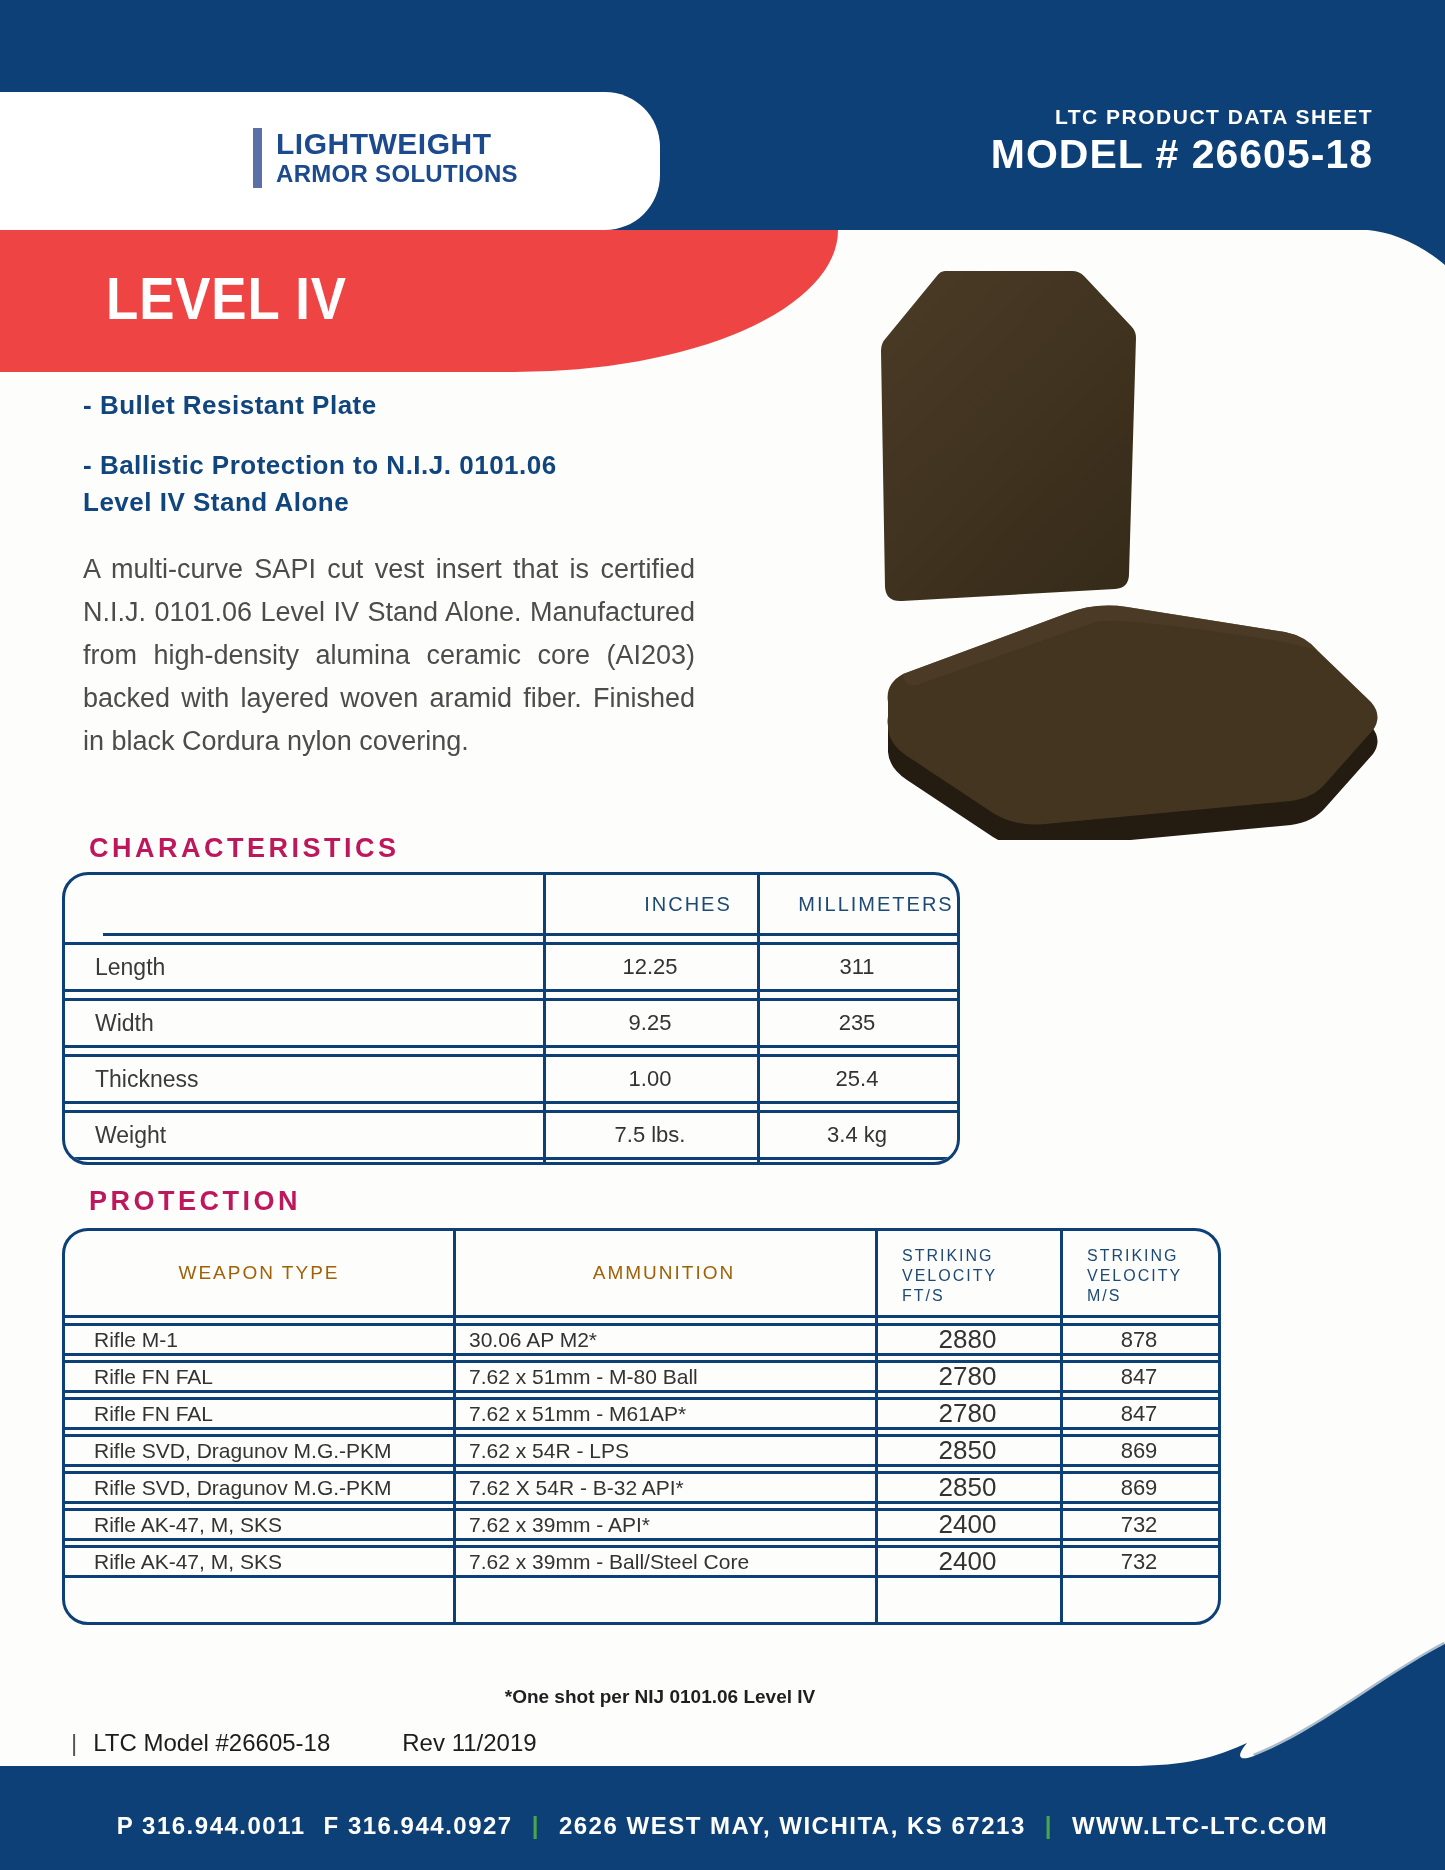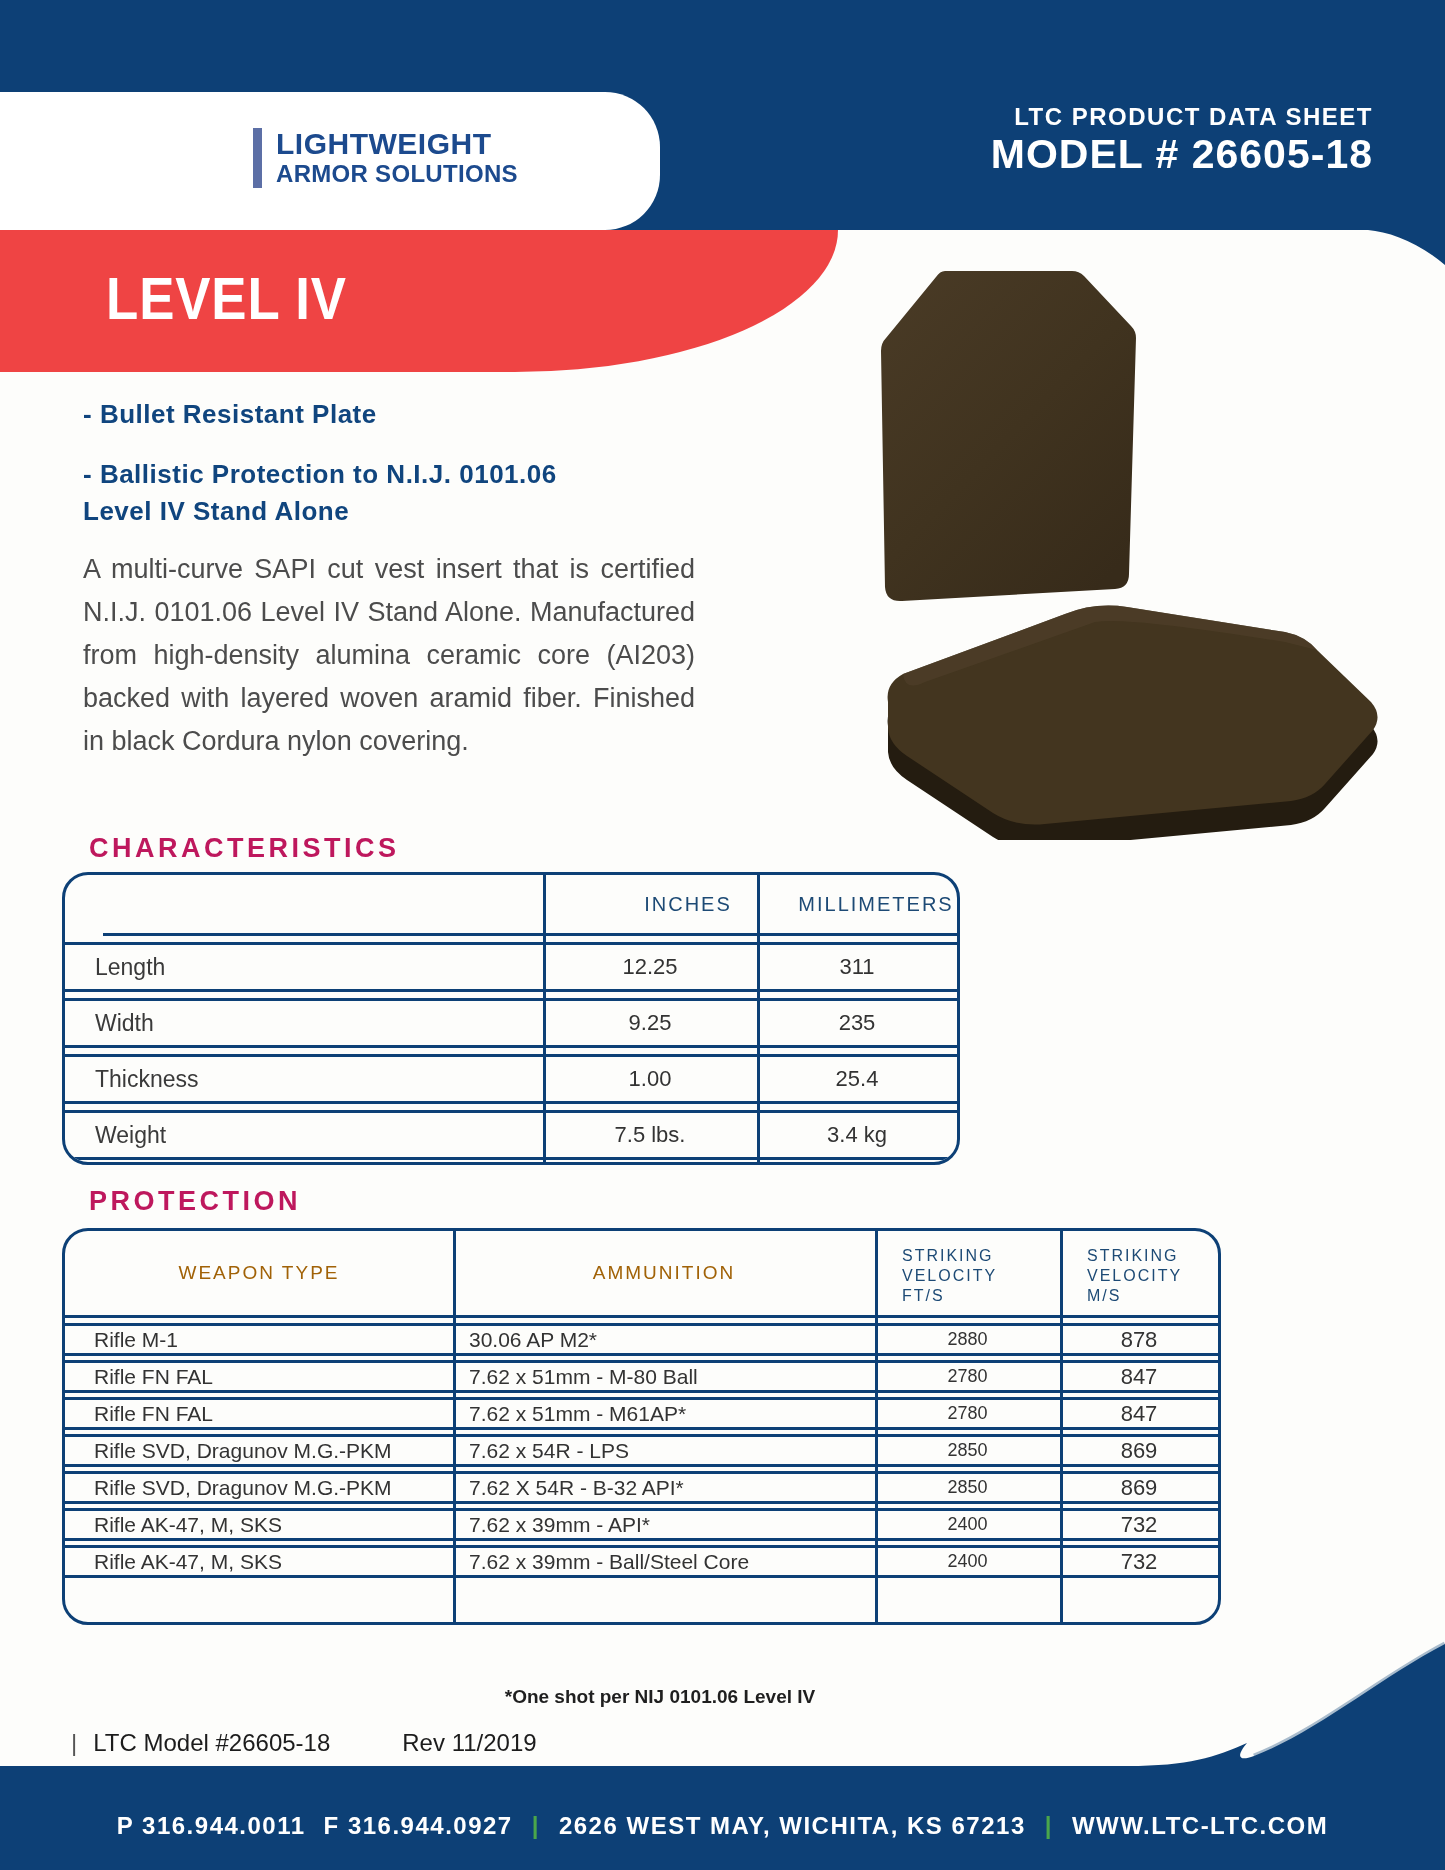--- a/index.html
+++ b/index.html
@@ -14,34 +14,34 @@
   .band-dip { position:absolute; left:1368px; top:229px; width:77px; height:36px; }
   .logo-box {
     position:absolute; left:0; top:92px; width:660px; height:138px;
     background:#ffffff; border-radius:0 55px 55px 0;
   }
   .logo-wrap { position:absolute; left:253px; top:36px; display:flex; align-items:stretch; }
   .logo-bar { width:9px; background:#5c6fa6; margin-right:14px; }
   .logo-line1 { font-size:30px; font-weight:bold; color:#1c4a8e; letter-spacing:0.5px; line-height:32px; }
   .logo-line2 { font-size:24px; font-weight:bold; color:#1c4a8e; letter-spacing:0.3px; line-height:28px; }
   .header-right { position:absolute; top:102px; right:72px; text-align:right; color:#ffffff; }
-  .header-right .l1 { font-size:24px; font-weight:bold; letter-spacing:1.5px; line-height:30px; }
+  .header-right .l1 { font-size:21px; font-weight:bold; letter-spacing:1.5px; line-height:30px; }
   .header-right .l2 { font-size:41px; font-weight:bold; letter-spacing:1px; line-height:44px; }
   
   .green-band {
     position:absolute; left:0; top:230px; width:838px; height:142px;
     background:#ef4444; border-bottom-right-radius:330px 145px;
   }
   .green-band .title {
     position:absolute; left:106px; top:0; height:142px; line-height:138px;
     font-size:60px; font-weight:bold; color:#ffffff; letter-spacing:1px;
     transform:scaleX(0.88); transform-origin:left center; white-space:nowrap;
   }
   
-  .bullets { position:absolute; left:83px; top:390px; color:#10457e; font-weight:bold; font-size:26px;margin-top:9px; }
+  .bullets { position:absolute; left:83px; top:390px; color:#10457e; font-weight:bold; font-size:26px; }
   .bullet1 { margin-bottom:26px; letter-spacing:0.5px; }
   .bullet2a, .bullet2b { letter-spacing:0.5px; line-height:37px; }
   .desc {
     position:absolute; left:83px; top:548px; width:612px;
     font-size:27px; line-height:43px; color:#4c4c4c; text-align:justify;
   }
   
   .photo { position:absolute; left:855px; top:250px; width:590px; height:590px; }
   
   .sec-head {
@@ -68,21 +68,21 @@
   .ctable .c2 { width:214px; justify-content:center; display:flex; align-items:center; font-size:22px; color:#333; }
   .ctable .c3 { flex:1; justify-content:center; display:flex; align-items:center; font-size:22px; color:#333; }
   .ctable .head .c2, .ctable .head .c3 { font-size:20px; color:#1d4a75; letter-spacing:2px; }
   
   .ptable { left:62px; top:1228px; width:1159px; height:397px; }
   .ptable .vl1 { left:388px; } .ptable .vl2 { left:810px; } .ptable .vl3 { left:995px; }
   .ptable .trow.head { height:87px; margin-bottom:5px; }
   .ptable .trow.data { height:33px; margin-bottom:4px; }
   .ptable .c1 { width:388px; padding-left:29px; font-size:21px; color:#333; display:flex; align-items:center; }
   .ptable .c2 { width:422px; padding-left:16px; font-size:21px; color:#333; display:flex; align-items:center; }
-  .ptable .c3 { width:185px; justify-content:center; display:flex; align-items:center; font-size:18px; color:#333; }
+  .ptable .c3 { width:185px; justify-content:center; display:flex; align-items:center; font-size:26px; color:#333; }
   .ptable .c4 { flex:1; justify-content:center; display:flex; align-items:center; font-size:22px; color:#333; }
   .ptable .head .c1, .ptable .head .c2 { font-size:19px; color:#a16207; letter-spacing:2px; justify-content:center; padding-left:0; }
   .ptable .head .c3v, .ptable .head .c4v {
     display:block; padding:15px 0 0 27px; font-size:16px; color:#1d4a75;
     letter-spacing:2px; line-height:20px; white-space:normal; width:150px;
   }
   .ptable .head .c3wrap { width:185px; } .ptable .head .c4wrap { flex:1; }
   .footnote {
     position:absolute; left:430px; top:1686px; width:460px; text-align:center;
     font-size:19px; color:#1f1f1f;font-weight:bold;

